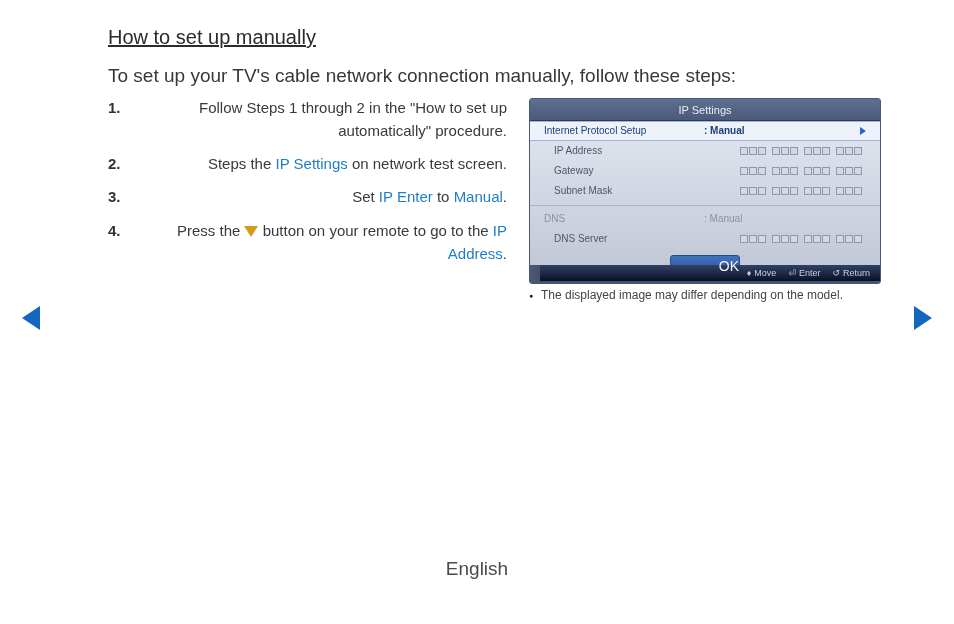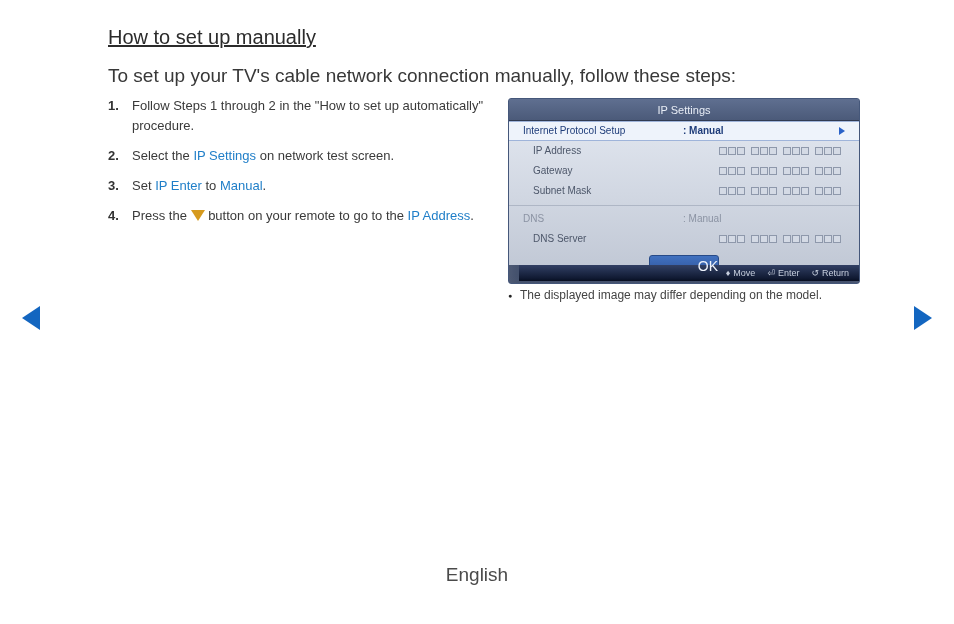--- a/index.html
+++ b/index.html
@@ -5,21 +5,21 @@
   * { box-sizing: border-box; margin: 0; padding: 0; }
   body {
     width: 954px;
     height: 624px;
     font-family: Arial, Helvetica, sans-serif;
     color: #333;
     position: relative;
     background: #fff;
   }
   .content {
-    padding: 26px 94px 0 108px;
+    padding: 26px 73px 0 108px;
   }
   .heading {
     font-size: 20px;
     font-weight: 400;
     text-decoration: underline;
     color: #2b2b2b;
     margin-bottom: 14px;
   }
   .intro {
     font-size: 19px;
@@ -32,26 +32,27 @@
     gap: 22px;
   }
   .leftcol {
     width: 450px;
   }
   ol.steps {
     list-style: none;
     counter-reset: step;
   }
   ol.steps li {
-    font-size: 13px;
+    font-size: 15px;
     color: #3a3a3a;
     line-height: 1.55;
     margin-bottom: 10px;
     padding-left: 24px;
     position: relative;
+    text-align: right;
   }
   ol.steps li::before {
     counter-increment: step;
     content: counter(step) ".";
     font-weight: 700;
     position: absolute;
     left: 0;
     color: #333;
   }
   .kw { color: #1f7ec8; }
@@ -191,21 +192,21 @@
     border-right: 18px solid #1366c0;
   }
   .nav-right {
     right: 22px;
     border-top: 12px solid transparent;
     border-bottom: 12px solid transparent;
     border-left: 18px solid #1366c0;
   }
   .footer-lang {
     position: absolute;
-    bottom: 38px;
+    bottom: 44px;
     width: 100%;
     text-align: center;
     font-size: 19px;
     color: #4a4a4a;
     font-weight: 300;
   }
 </style>
 </head>
 <body>
 
@@ -213,21 +214,21 @@
   <div class="heading">How to set up manually</div>
   <div class="intro">To set up your TV's cable network connection manually, follow these steps:</div>
 
   <div class="columns">
     <div class="leftcol">
       <ol class="steps">
         <li>
           <span>Follow Steps 1 through 2 in the "How to set up automatically" procedure.</span>
         </li>
         <li>
-          <span>Select the </span><span class="kw">IP Settings</span><span> on network test screen.</span>
+          <span>Steps the </span><span class="kw">IP Settings</span><span> on network test screen.</span>
         </li>
         <li>
           <span>Set </span><span class="kw">IP Enter</span><span> to </span><span class="kw">Manual</span><span>.</span>
         </li>
         <li>
           <span>Press the </span><span class="down-arrow"></span><span> button on your remote to go to the </span><span class="kw">IP Address</span><span>.</span>
         </li>
       </ol>
     </div>
 

